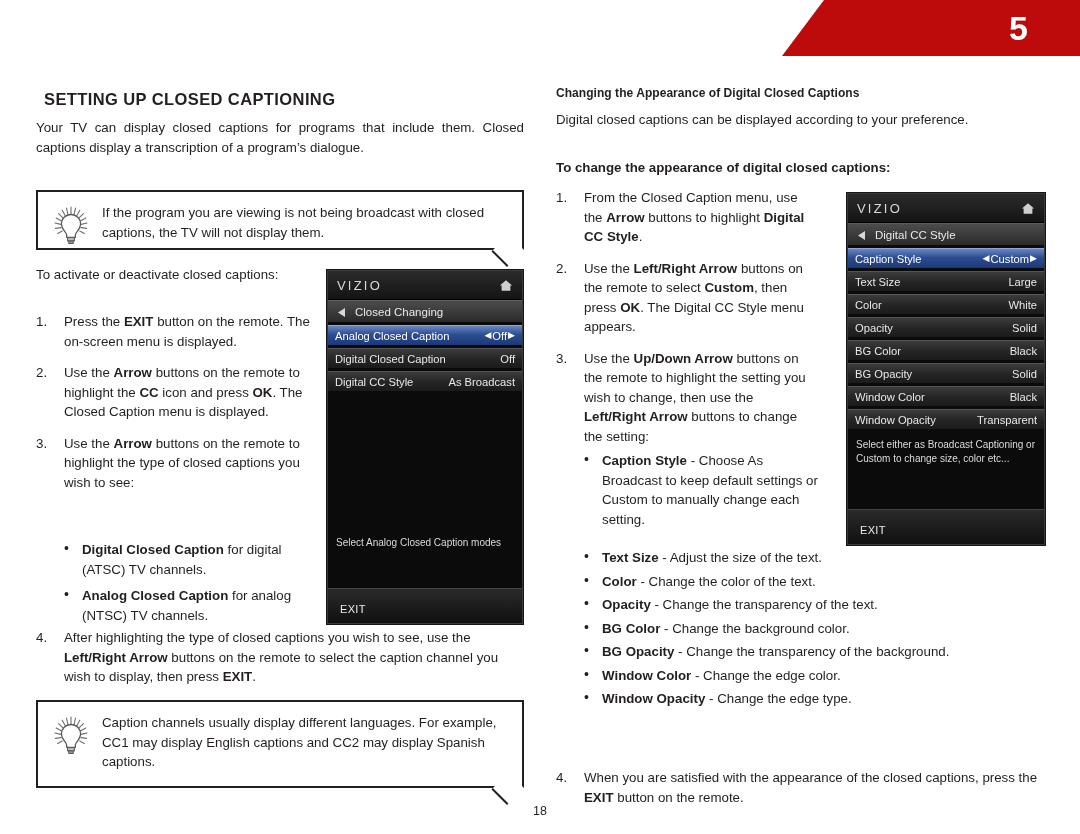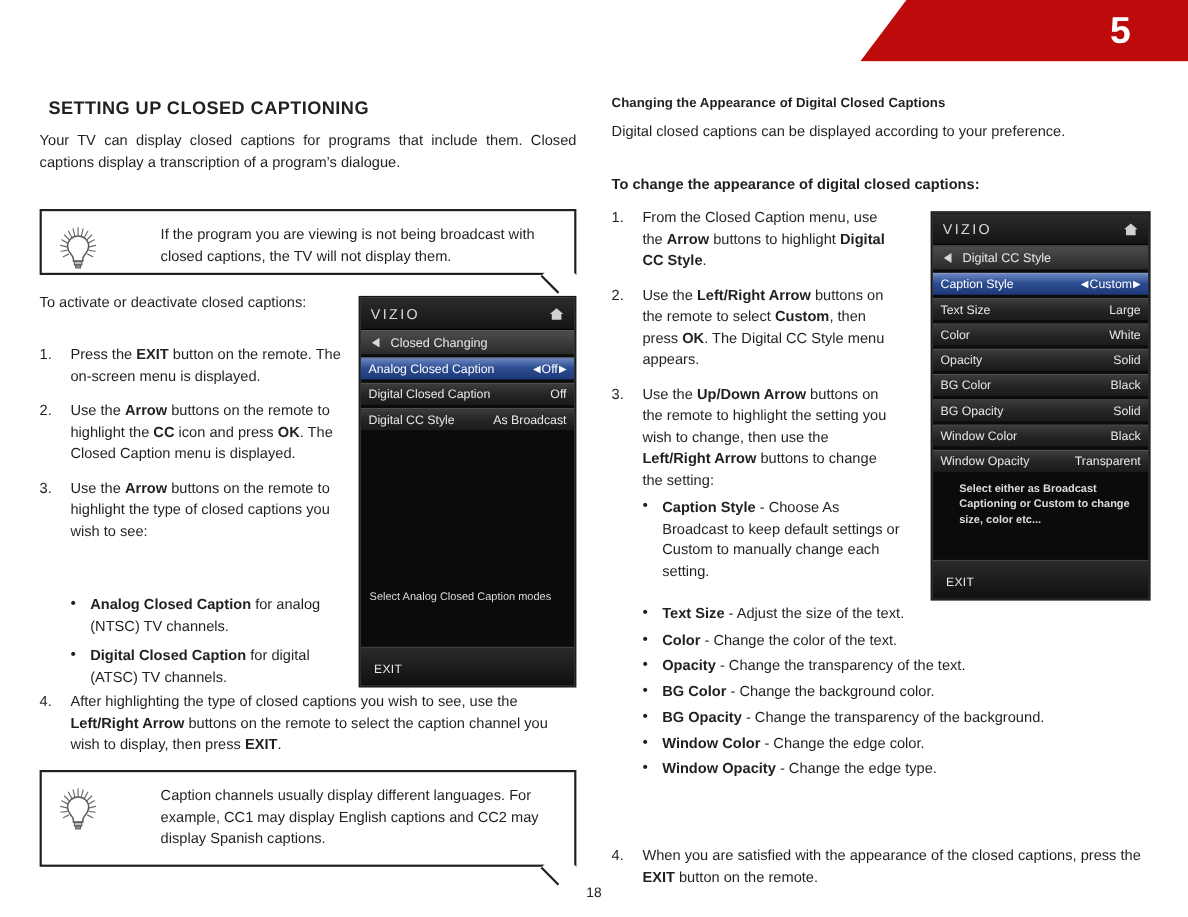--- a/index.html
+++ b/index.html
@@ -47,21 +47,21 @@
     position:relative;border:2px solid #231f20;background:#fff;
     box-sizing:border-box;
   }
   .tip .notch{
     position:absolute;right:-2px;bottom:-2px;width:22px;height:22px;
     background:#fff;
     border-left:2px solid #231f20;
     transform-origin:bottom right;
     transform:rotate(-45deg) translate(0,0);
   }
-  .tip-inner{display:flex;align-items:flex-start;padding:9px 12px 9px 10px;gap:44px;}
+  .tip-inner{display:flex;align-items:flex-start;padding:9px 12px 9px 10px;}
   .bulb{flex:0 0 46px;width:46px;height:46px;margin-right:8px;margin-top:2px;}
   .tip-text{
     font-size:13.3px;line-height:19.5px;color:#231f20;padding-top:2px;
   }
 
   
   ol.steps{margin:0;padding:0;list-style:none;}
   ol.steps > li{
     position:relative;padding-left:28px;font-size:13.3px;line-height:19.5px;
     margin-bottom:12px;
@@ -193,22 +193,22 @@
       <p class="body nojust">To activate or deactivate closed captions:</p>
     </div>
 
     <ol class="steps" id="left-steps" style="position:absolute;top:312px;left:0;width:282px;">
         <li><span class="num">1.</span><span>Press the <b>EXIT</b> button on the remote. The on-screen menu is displayed.</span></li>
         <li><span class="num">2.</span><span>Use the <b>Arrow</b> buttons on the remote to highlight the <b>CC</b> icon and press <b>OK</b>. The Closed Caption menu is displayed.</span></li>
         <li><span class="num">3.</span><span>Use the <b>Arrow</b> buttons on the remote to highlight the type of closed captions you wish to see:</span></li>
       </ol>
 
     <ul class="bullets" id="left-sub-bullets" style="position:absolute;top:540px;left:22px;width:268px;">
+        <li><b>Digital Closed Caption</b> for digital (ATSC) TV channels.</li>
         <li><b>Analog Closed Caption</b> for analog (NTSC) TV channels.</li>
-        <li><b>Digital Closed Caption</b> for digital (ATSC) TV channels.</li>
       </ul>
 
     <div style="position:absolute;top:628px;left:0;width:488px;">
       <ol class="steps" style="margin:0;">
         <li>
           <span class="num">4.</span>
           <span id="left-step4">After highlighting the type of closed captions you wish to see, use the <b>Left/Right Arrow</b> buttons on the remote to select the caption channel you wish to display, then press <b>EXIT</b>.</span>
         </li>
       </ol>
     </div>
@@ -377,19 +377,19 @@
         </div>
         <div class="osd-row">
           <span>Window Color</span>
           <span class="val">Black</span>
         </div>
         <div class="osd-row">
           <span>Window Opacity</span>
           <span class="val">Transparent</span>
         </div>
       </div>
-    <div class="osd-hint" style="position:absolute;left:16px;right:0;top:244px;font-weight:bold;">Select either as Broadcast Captioning or Custom to change size, color etc...</div>
+    <div class="osd-hint" style="position:absolute;left:0;right:0;top:244px;">Select either as Broadcast Captioning or Custom to change size, color etc...</div>
     <div class="osd-bottombar" style="bottom:0;"></div>
     <div class="osd-exit">EXIT</div>
   </div>
 
   <div class="page-num">18</div>
 </div>
 
 </body></html>

